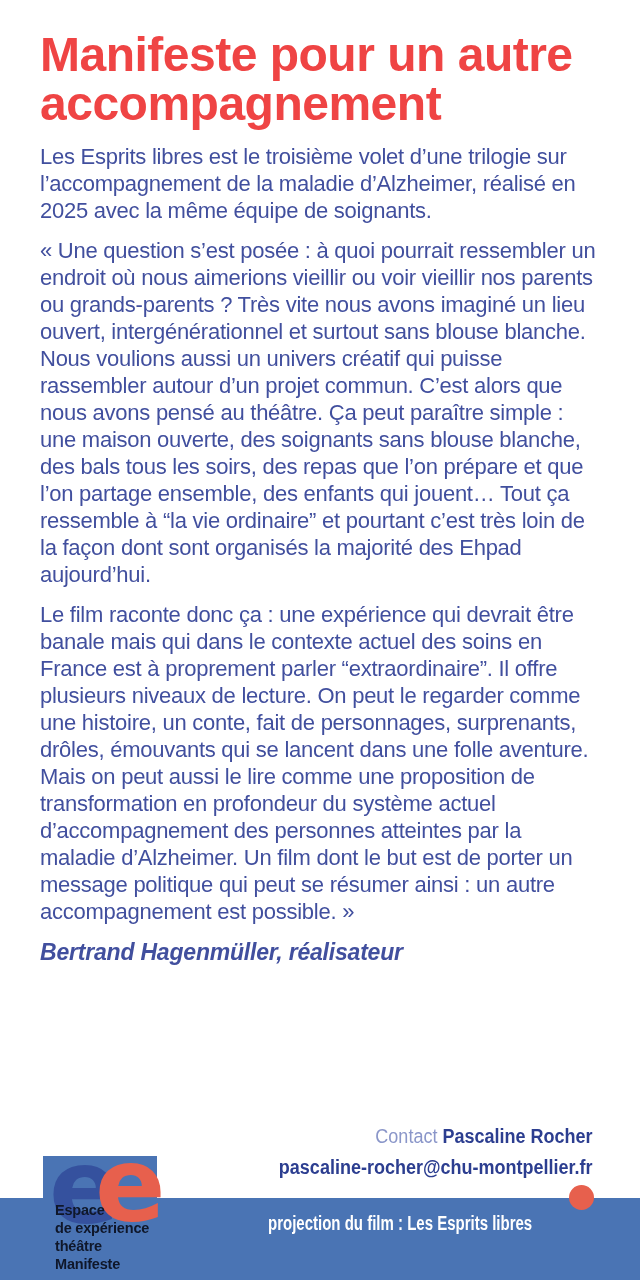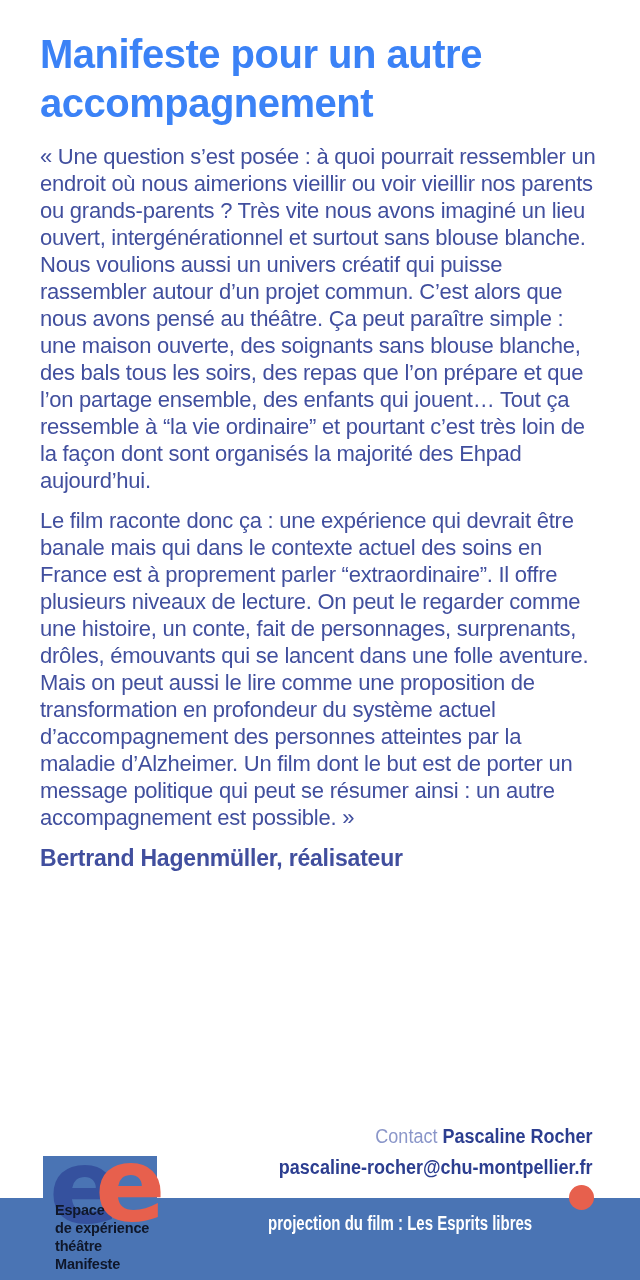--- a/index.html
+++ b/index.html
@@ -18,39 +18,40 @@
   
   .content {
     position: absolute;
     left: 40px;
     top: 30px;
     width: 562px;
     color: #414f9e;
   }
   .title {
     margin: 0 0 15px 0;
-    font-size: 40px;
+    font-size: 48px;
     line-height: 49px;
     font-weight: 800;
     letter-spacing: -0.5px;
-    color: #3b82f6;
+    color: #ef4444;
   }
   .para {
     margin: 0 0 13px 0;
     font-size: 22px;
     line-height: 27px;
     letter-spacing: -0.25px;
     font-weight: 400;
   }
   .signature {
     margin: 14px 0 0 0;
     font-size: 23px;
     line-height: 27px;
     font-weight: 700;
     letter-spacing: -0.2px;
+    font-style: italic;
   }
   
   .contact {
     position: absolute;
     top: 1124px;
     right: 48px;
     text-align: right;
     transform: scaleX(0.9);
     transform-origin: right top;
     white-space: nowrap;
@@ -151,20 +152,21 @@
     z-index: 2;
   }
 </style>
 </head>
 <body>
 
 <div class="page">
 
   <div class="content">
     <h1 class="title">Manifeste pour un autre accompagnement</h1>
+    <p class="para">Les Esprits libres est le troisième volet d’une trilogie sur l’accompagnement de la maladie d’Alzheimer, réalisé en 2025 avec la même équipe de soignants.</p>
     <p class="para">« Une question s’est posée : à quoi pourrait ressembler un endroit où nous aimerions vieillir ou voir vieillir nos parents ou grands-parents ? Très vite nous avons imaginé un lieu ouvert, intergénérationnel et surtout sans blouse blanche. Nous voulions aussi un univers créatif qui puisse rassembler autour d’un projet commun. C’est alors que nous avons pensé au théâtre. Ça peut paraître simple : une maison ouverte, des soignants sans blouse blanche, des bals tous les soirs, des repas que l’on prépare et que l’on partage ensemble, des enfants qui jouent… Tout ça ressemble à “la vie ordinaire” et pourtant c’est très loin de la façon dont sont organisés la majorité des Ehpad aujourd’hui.</p>
     <p class="para">Le film raconte donc ça : une expérience qui devrait être banale mais qui dans le contexte actuel des soins en France est à proprement parler “extraordinaire”. Il offre plusieurs niveaux de lecture. On peut le regarder comme une histoire, un conte, fait de personnages, surprenants, drôles, émouvants qui se lancent dans une folle aventure. Mais on peut aussi le lire comme une proposition de transformation en profondeur du système actuel d’accompagnement des personnes atteintes par la maladie d’Alzheimer. Un film dont le but est de porter un message politique qui peut se résumer ainsi : un autre accompagnement est possible. »</p>
     <p class="signature">Bertrand Hagenmüller, réalisateur</p>
   </div>
 
   <div class="contact">
     <div class="contact-line1">
       <span class="contact-label">Contact</span>
       <span class="contact-name">Pascaline Rocher</span>
     </div>

